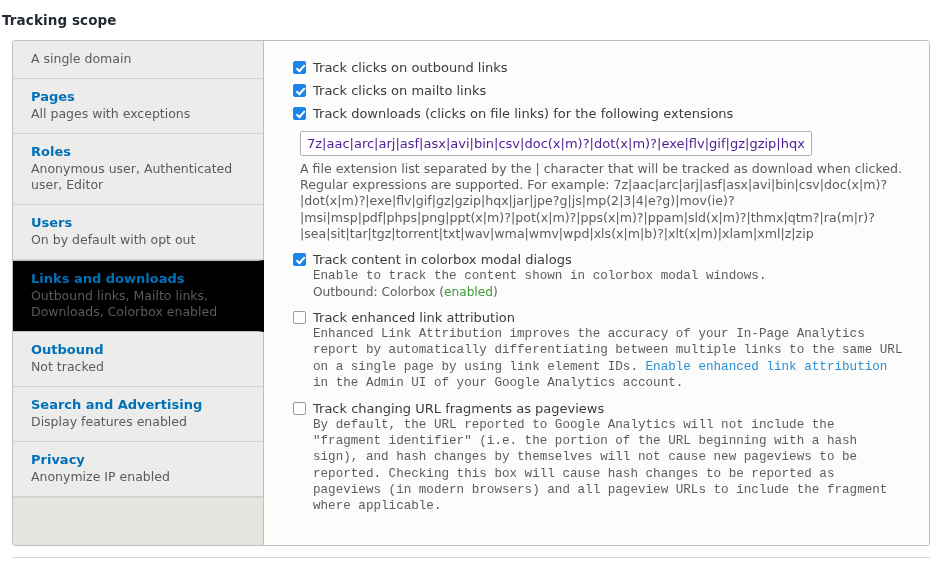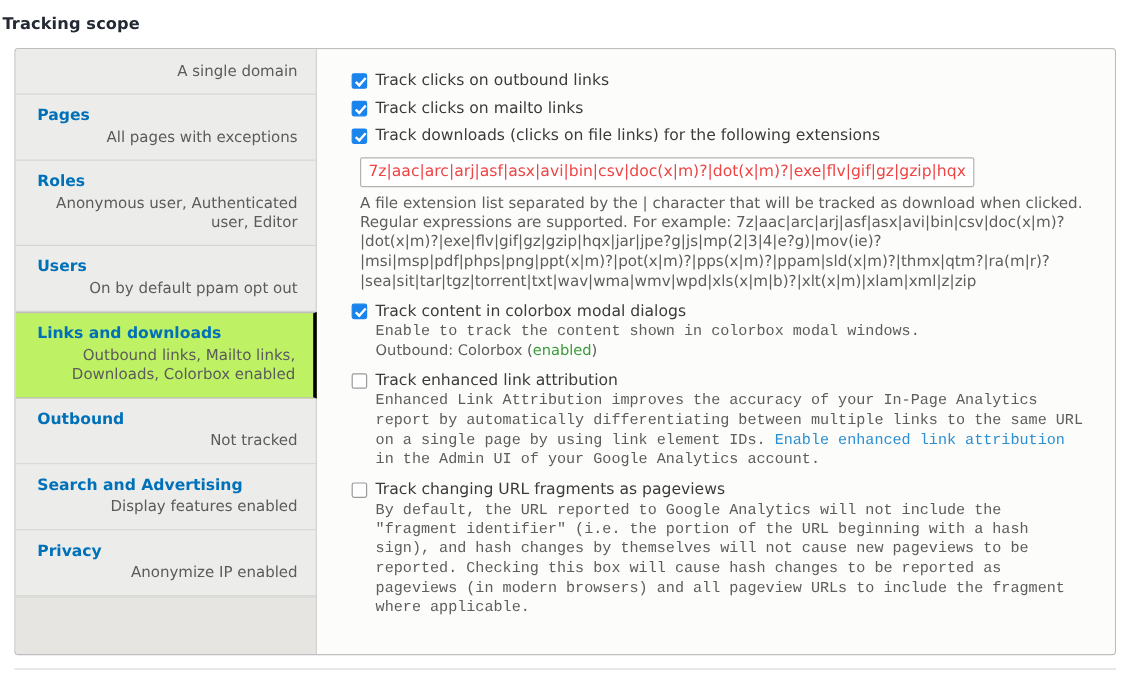--- a/index.html
+++ b/index.html
@@ -56,22 +56,22 @@
     padding: 9px 15px 11px 18px;
     border-bottom: 1px solid #d4d4d2;
     background: #ececeb;
     cursor: pointer;
     position: relative;
   }
   .vtab:first-child {
     border-top: none;
   }
   .vtab.active {
-    background: #bef264;
-    border-right: 3px solid #000000;
+    background: #000000;
+    border-right: 6px solid #000000;
     margin-right: -1px;
     border-top: 1px solid #bebebe;
     border-bottom: 1px solid #bebebe;
     z-index: 2;
   }
   .vtab-title {
     color: #0071b8;
     font-weight: bold;
     font-size: 13px;
     line-height: 17px;
@@ -79,21 +79,20 @@
   }
   .vtab.active .vtab-title {
     color: #0071b8;
   }
   .vtab-summary {
     display: block;
     color: #5b5b5b;
     font-size: 12.5px;
     line-height: 16px;
     margin-top: 1px;
-    text-align: right;
   }
   .vtab-filler {
     flex: 1 1 auto;
     background: #e6e5e1;
     border-top: 1px solid #d4d4d2;
     min-height: 18px;
   }
 
   
   .vtabs-pane {
@@ -152,21 +151,21 @@
   }
 
   .ext-input {
     display: block;
     box-sizing: border-box;
     width: 512px;
     margin: 9px 0 5px 7px;
     padding: 4px 6px;
     font-family: "DejaVu Sans", "Liberation Sans", sans-serif;
     font-size: 13px;
-    color: #ef4444;
+    color: #4c1d95;
     background: #ffffff;
     border: 1px solid #b3b3b3;
     border-radius: 2px;
     outline: none;
   }
 
   .desc {
     color: #5d5d5d;
     font-size: 12.6px;
     line-height: 16.2px;
@@ -218,21 +217,21 @@
       <span class="vtab-summary">All pages with exceptions</span>
     </div>
 
     <div class="vtab">
       <span class="vtab-title">Roles</span>
       <span class="vtab-summary">Anonymous user, Authenticated user, Editor</span>
     </div>
 
     <div class="vtab">
       <span class="vtab-title">Users</span>
-      <span class="vtab-summary">On by default ppam opt out</span>
+      <span class="vtab-summary">On by default with opt out</span>
     </div>
 
     <div class="vtab active">
       <span class="vtab-title">Links and downloads</span>
       <span class="vtab-summary">Outbound links, Mailto links, Downloads, Colorbox enabled</span>
     </div>
 
     <div class="vtab">
       <span class="vtab-title">Outbound</span>
       <span class="vtab-summary">Not tracked</span>

